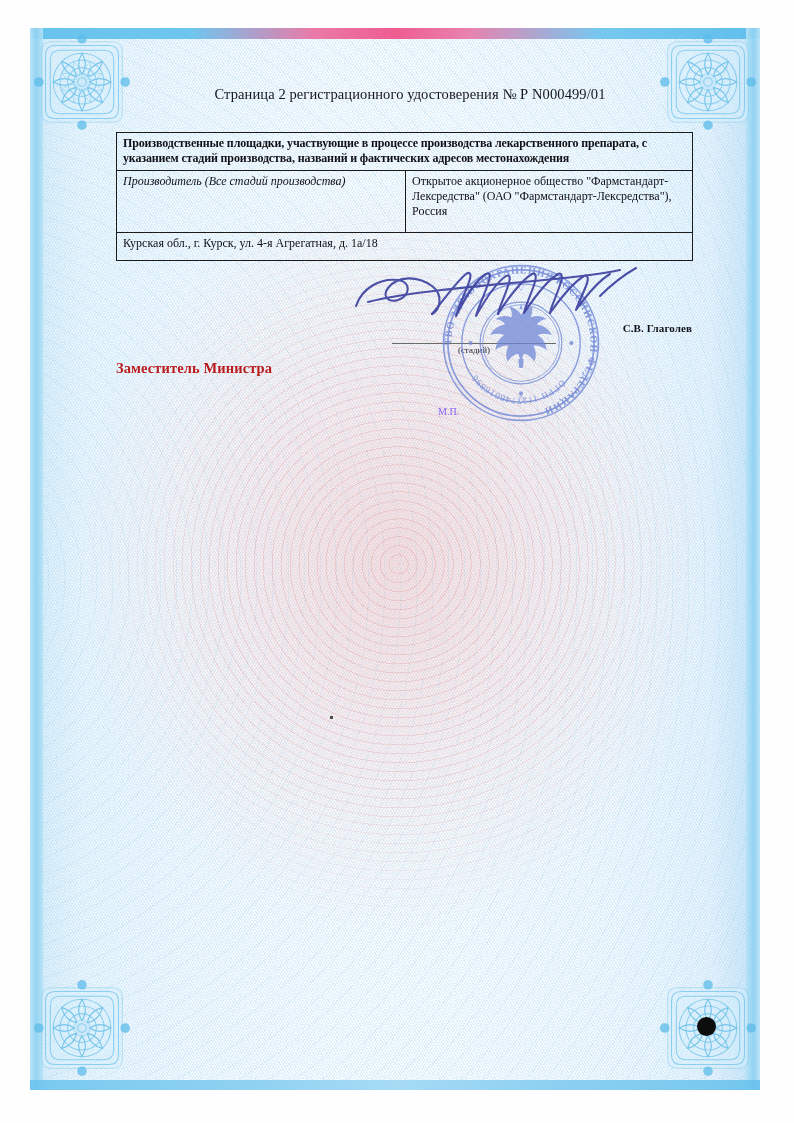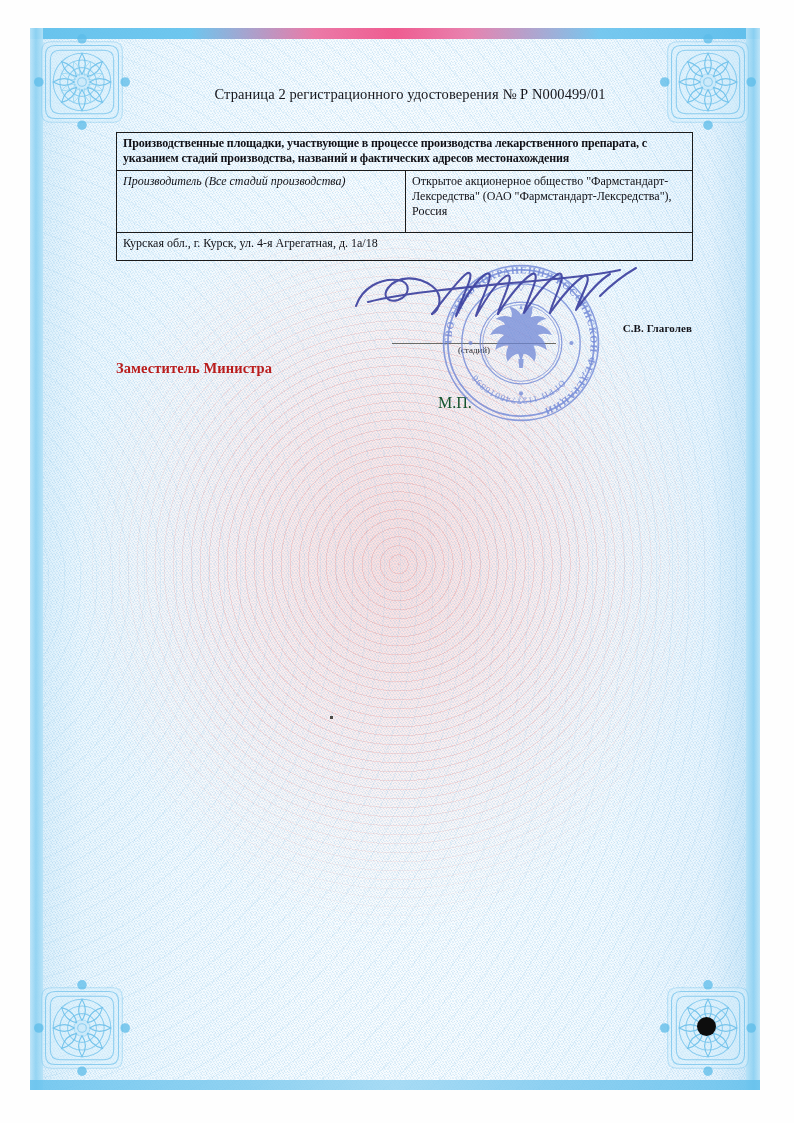--- a/index.html
+++ b/index.html
@@ -223,23 +223,23 @@
     position: absolute;
     right: 0; top: 28px;
     font-size: 11px;
     font-weight: bold;
     color: #121218;
     letter-spacing: .1px;
   }
   #seal-marker {
     position: absolute;
     left: 322px;
-    top: 100px;
-    font-size: 16px;
-    color: #14532d;
+    top: 112px;
+    font-size: 10px;
+    color: #8b5cf6;
   }
 
   
   #ink-signature {
     position: absolute;
     left: 318px;
     top: 238px;
     width: 300px;
     height: 80px;
     pointer-events: none;

